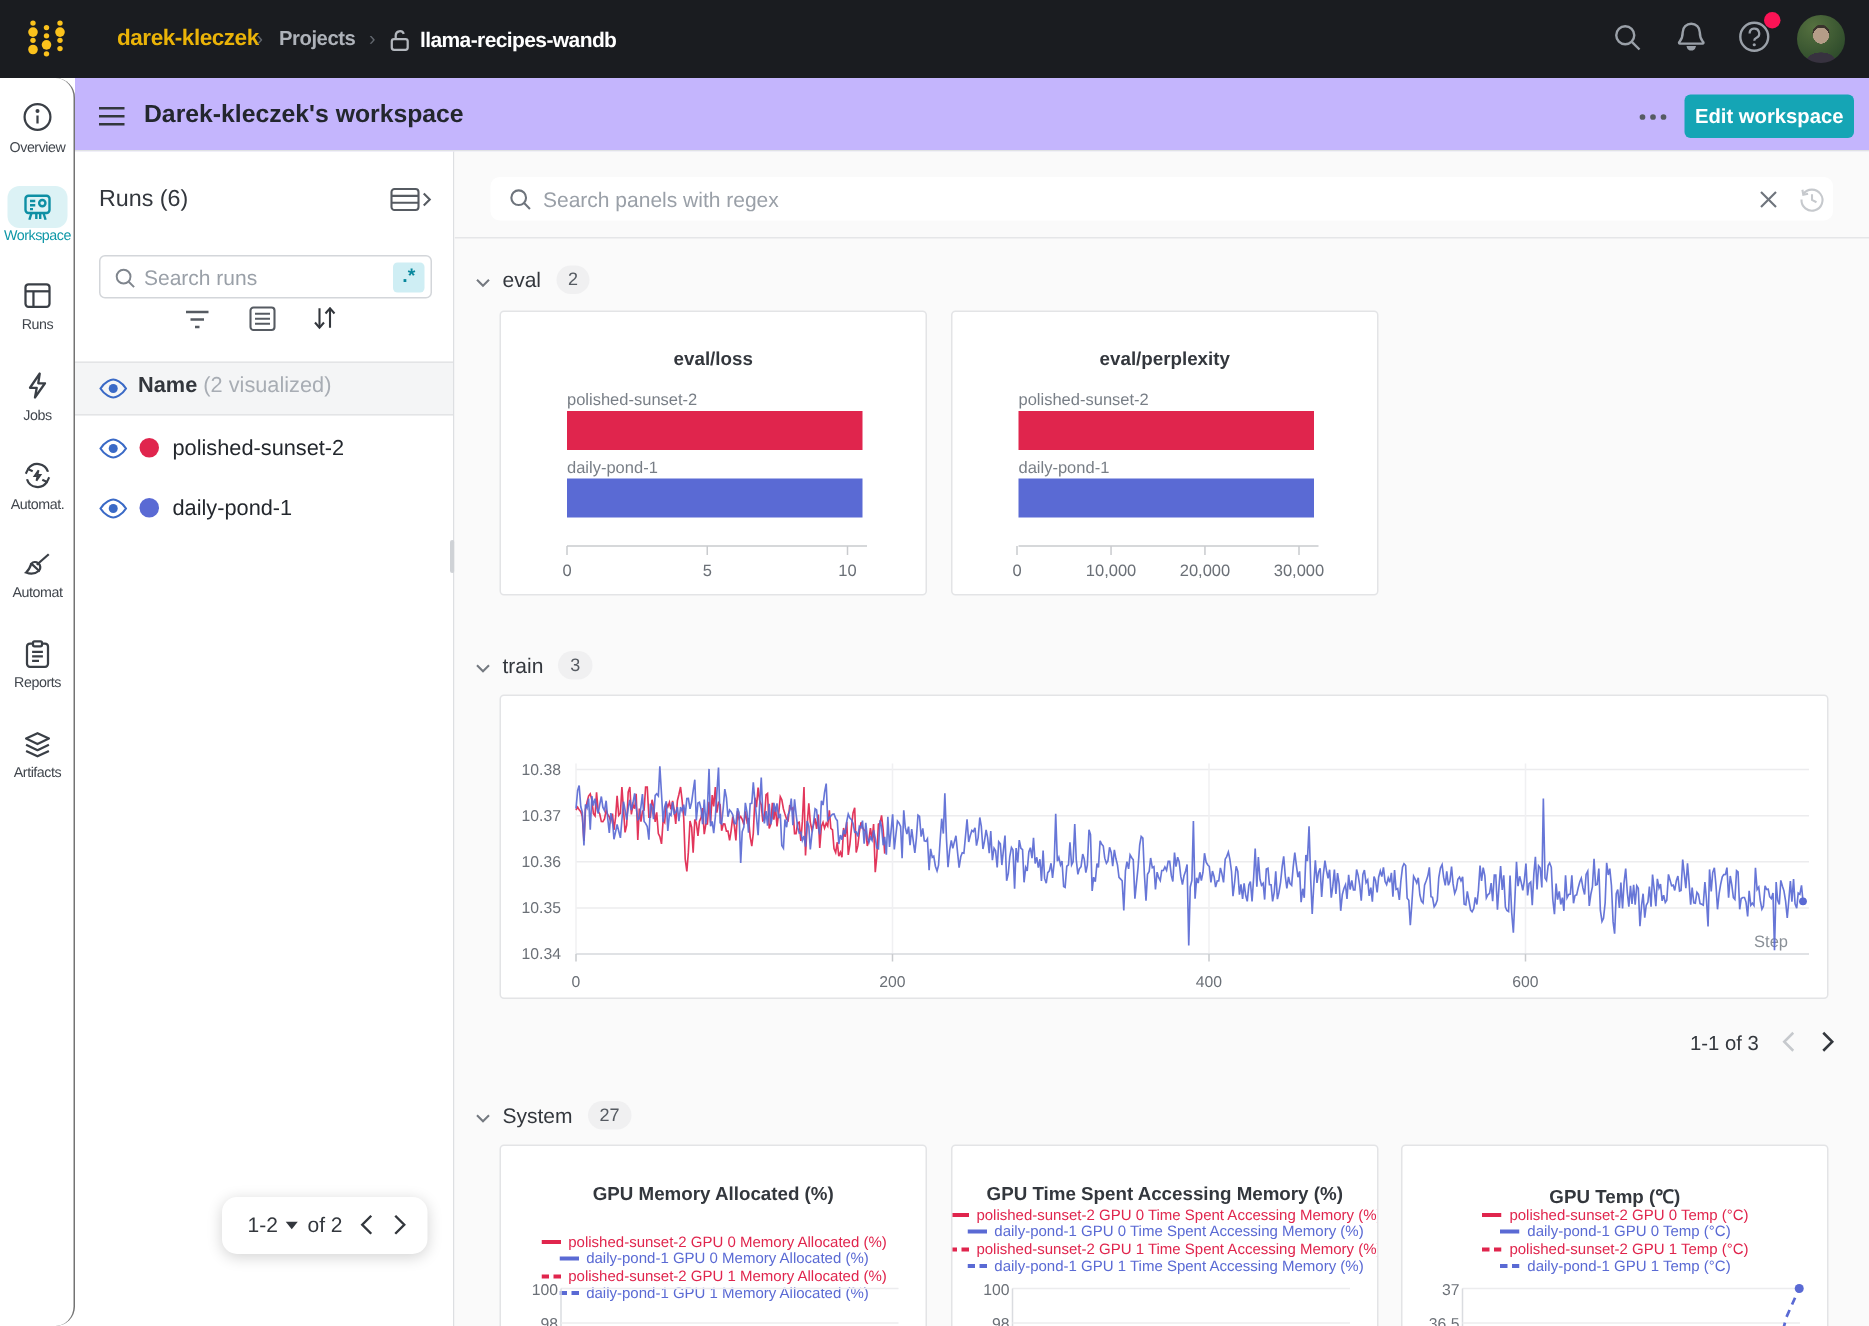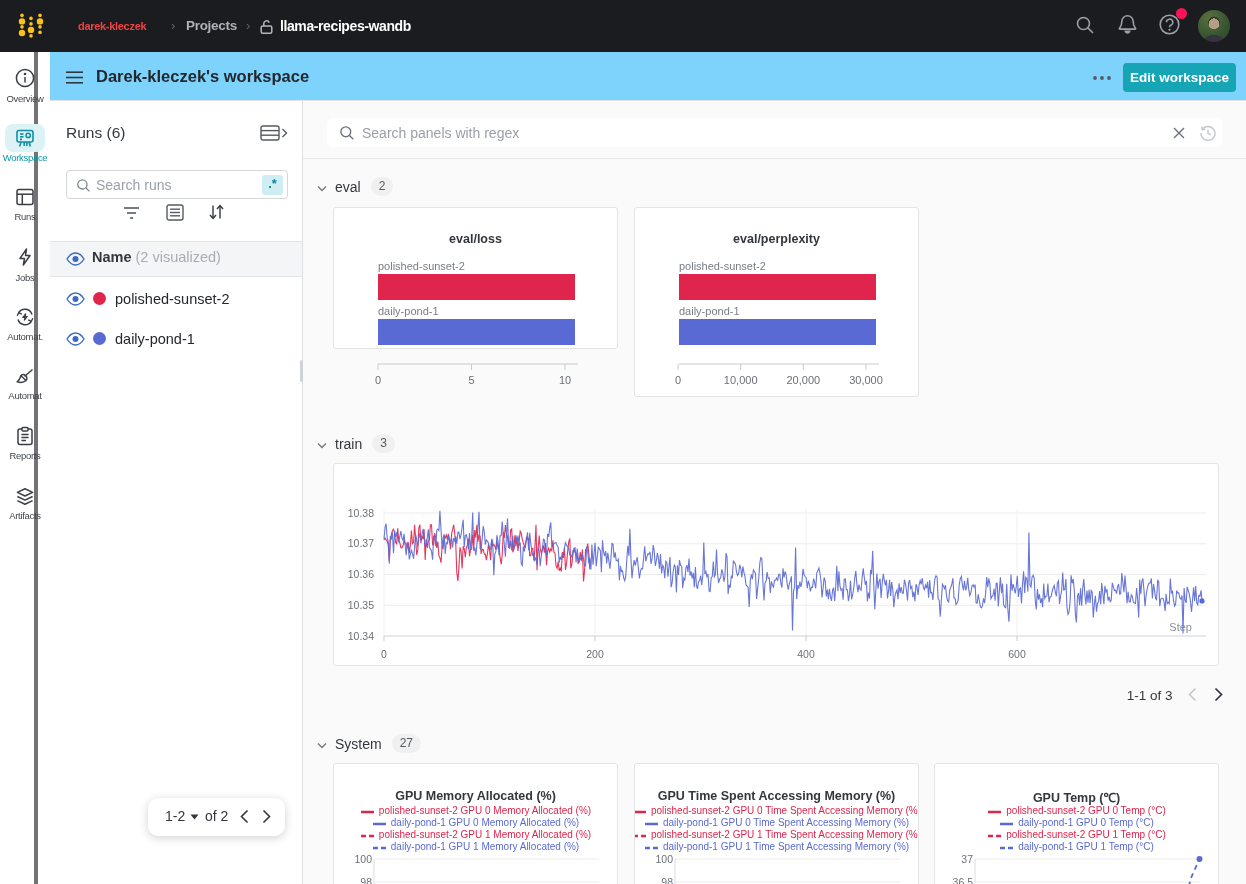--- a/index.html
+++ b/index.html
@@ -3,26 +3,26 @@
 <meta charset="utf-8">
 <style>
 * { margin:0; padding:0; box-sizing:border-box; }
 html,body { width:1246px; height:884px; overflow:hidden; font-family:"Liberation Sans", sans-serif; background:#fff; }
 .abs { position:absolute; }
 
 .nav { position:absolute; left:0; top:0; width:1246px; height:52px; background:#1a1c20; }
 .crumb { position:absolute; top:0; height:52px; line-height:52px; font-size:14.5px; }
 .nav .sep { color:#62676e; font-size:13px; }
 
-.sidebar { position:absolute; left:0; top:52px; width:38px; height:832px; background:#fff; border-right:4px solid #737373; }
+.sidebar { position:absolute; left:0; top:52px; width:50px; height:832px; background:#fff; border-right:1px solid #737373;border-radius:13px; }
 .sbitem { position:absolute; left:0; width:50px; text-align:center; }
 .sblabel { font-size:9.5px; color:#41464d; font-weight:400; letter-spacing:-0.3px; }
 .sbactive { color:#0e97a7; }
 
-.wshead { position:absolute; left:50px; top:52px; width:1196px; height:49px; background:#7dd3fc; border-bottom:1px solid #e0e2e4; }
+.wshead { position:absolute; left:50px; top:52px; width:1196px; height:49px; background:#c4b5fd; border-bottom:1px solid #e0e2e4; }
 
 .runspanel { position:absolute; left:50px; top:101px; width:253px; height:783px; background:#fff; border-right:1px solid #dddfe2; }
 
 .main { position:absolute; left:303px; top:101px; width:943px; height:783px; background:#fafafa; overflow:hidden; }
 .card { position:absolute; background:#fff; border:1px solid #e3e4e6; border-radius:3px; }
 .ptitle { position:absolute; width:100%; text-align:center; font-size:12.5px; font-weight:700; color:#33373d; }
 .badge { display:inline-block; background:#f0f0f1; border-radius:10px; padding:2.5px 8px; font-size:12px; color:#565b62; position:relative; top:-1.5px; margin-left:10px;}
 .sechdr { position:absolute; font-size:14px; color:#33373d; }
 .chev { display:inline-block; width:10px; height:6px; margin-right:8px; }
 .leg { position:absolute; width:100%; text-align:center; font-size:10px; line-height:11.2px; }
@@ -42,21 +42,21 @@
       <circle cx="15" cy="7.4" r="1.8"></circle>
         <circle cx="15" cy="12.9" r="1.8"></circle>
         <circle cx="15" cy="18.9" r="3.2"></circle>
         <circle cx="15" cy="24.9" r="1.8"></circle>
       <circle cx="24" cy="4.4" r="1.8"></circle>
         <circle cx="24" cy="10.4" r="3.2"></circle>
         <circle cx="24" cy="15.9" r="1.8"></circle>
         <circle cx="24" cy="21.4" r="1.8"></circle>
     </g>
   </svg>
-  <span class="crumb" style="left:78px;color:#ef4444;font-weight:700;font-size:11px;letter-spacing:-0.3px;">darek-kleczek</span>
+  <span class="crumb" style="left:78px;color:#eab308;font-weight:700;font-size:15px;letter-spacing:-0.3px;">darek-kleczek</span>
   <span class="crumb sep" style="left:171px;">›</span>
   <span class="crumb" style="left:186px;color:#aeb2b9;font-weight:700;font-size:13.5px;letter-spacing:-0.3px;">Projects</span>
   <span class="crumb sep" style="left:246px;">›</span>
   <svg class="abs" style="left:259px;top:19px" width="15" height="16" viewBox="0 0 15 16">
     <g fill="none" stroke="#b3b7bd" stroke-width="1.5">
       <rect x="2.2" y="7" width="10.6" height="7.2" rx="1.5"></rect>
       <path d="M4.8 7 L4.8 4.6 A2.8 2.8 0 0 1 10.2 3.6"></path>
     </g>
   </svg>
   <span class="crumb" style="left:280px;color:#ffffff;font-weight:700;font-size:14px;letter-spacing:-0.4px;">llama-recipes-wandb</span>
@@ -291,21 +291,21 @@
             <path d="M9 5.5 L9 9.3 L12 10.8"></path>
           </g>
         </svg>
     </div>
   </div>
 
   <div class="sechdr" style="left:14px;top:77px;"><span class="chev"><svg width="10" height="7" viewBox="0 0 10 7">
           <path d="M1 1.5 L5 5.5 L9 1.5" fill="none" stroke="#757a81" stroke-width="1.4"></path>
         </svg></span>eval<span class="badge">2</span></div>
 
-  <div class="card" style="left:30px;top:106px;width:285px;height:142px;text-decoration:underline;">
+  <div class="card" style="left:30px;top:106px;width:285px;height:190px;text-decoration:underline;">
     <div class="ptitle" style="top:24px;">eval/loss</div>
     <svg class="abs" style="left:0;top:0" width="283" height="188" viewBox="0 0 283 188">
       <text x="44" y="62" font-size="11" fill="#787e86" font-family="Liberation Sans">polished-sunset-2</text>
       <rect x="44" y="66" width="197" height="26" fill="#e0254d"></rect>
       <text x="44" y="107" font-size="11" fill="#787e86" font-family="Liberation Sans">daily-pond-1</text>
       <rect x="44" y="111" width="197" height="26" fill="#5a6ad4"></rect>
       <line x1="44" y1="156" x2="244" y2="156" stroke="#c9cbce" stroke-width="1"></line>
       <line x1="44" y1="156" x2="44" y2="162" stroke="#c9cbce" stroke-width="1"></line>
         <line x1="137.5" y1="156" x2="137.5" y2="162" stroke="#c9cbce" stroke-width="1"></line>
         <line x1="231" y1="156" x2="231" y2="162" stroke="#c9cbce" stroke-width="1"></line>
@@ -376,21 +376,21 @@
       </svg>
   </div>
 
   <div class="sechdr" style="left:14px;top:634px;"><span class="chev"><svg width="10" height="7" viewBox="0 0 10 7">
           <path d="M1 1.5 L5 5.5 L9 1.5" fill="none" stroke="#757a81" stroke-width="1.4"></path>
         </svg></span>System<span class="badge">27</span></div>
 
   <div class="card" style="left:30px;top:662px;width:285px;height:190px;overflow:hidden;">
     <div class="ptitle" style="top:25px;">GPU Memory Allocated (%)</div>
     <div class="leg" style="left:-8px;top:41px;width:300px;">
-        <div style="white-space:nowrap;"><span class="dash"><svg width="13" height="4">
+        <div style="white-space:nowrap;margin-top:18px;"><span class="dash"><svg width="13" height="4">
               <line x1="0" y1="2" x2="13" y2="2" stroke="#e0254d" stroke-width="2.6"></line>
             </svg></span><span class="r">polished-sunset-2 GPU 0 Memory Allocated (%)</span></div>
         <div style="white-space:nowrap;"><span class="dash"><svg width="13" height="4">
               <line x1="0" y1="2" x2="13" y2="2" stroke="#5a6ad4" stroke-width="2.6"></line>
             </svg></span><span class="b">daily-pond-1 GPU 0 Memory Allocated (%)</span></div>
         <div style="white-space:nowrap;"><span class="dash"><svg width="13" height="4">
               <line x1="0" y1="2" x2="13" y2="2" stroke="#e0254d" stroke-width="2.6" stroke-dasharray="5 3"></line>
             </svg></span><span class="r">polished-sunset-2 GPU 1 Memory Allocated (%)</span></div>
         <div style="white-space:nowrap;"><span class="dash"><svg width="13" height="4">
               <line x1="0" y1="2" x2="13" y2="2" stroke="#5a6ad4" stroke-width="2.6" stroke-dasharray="5 3"></line>

